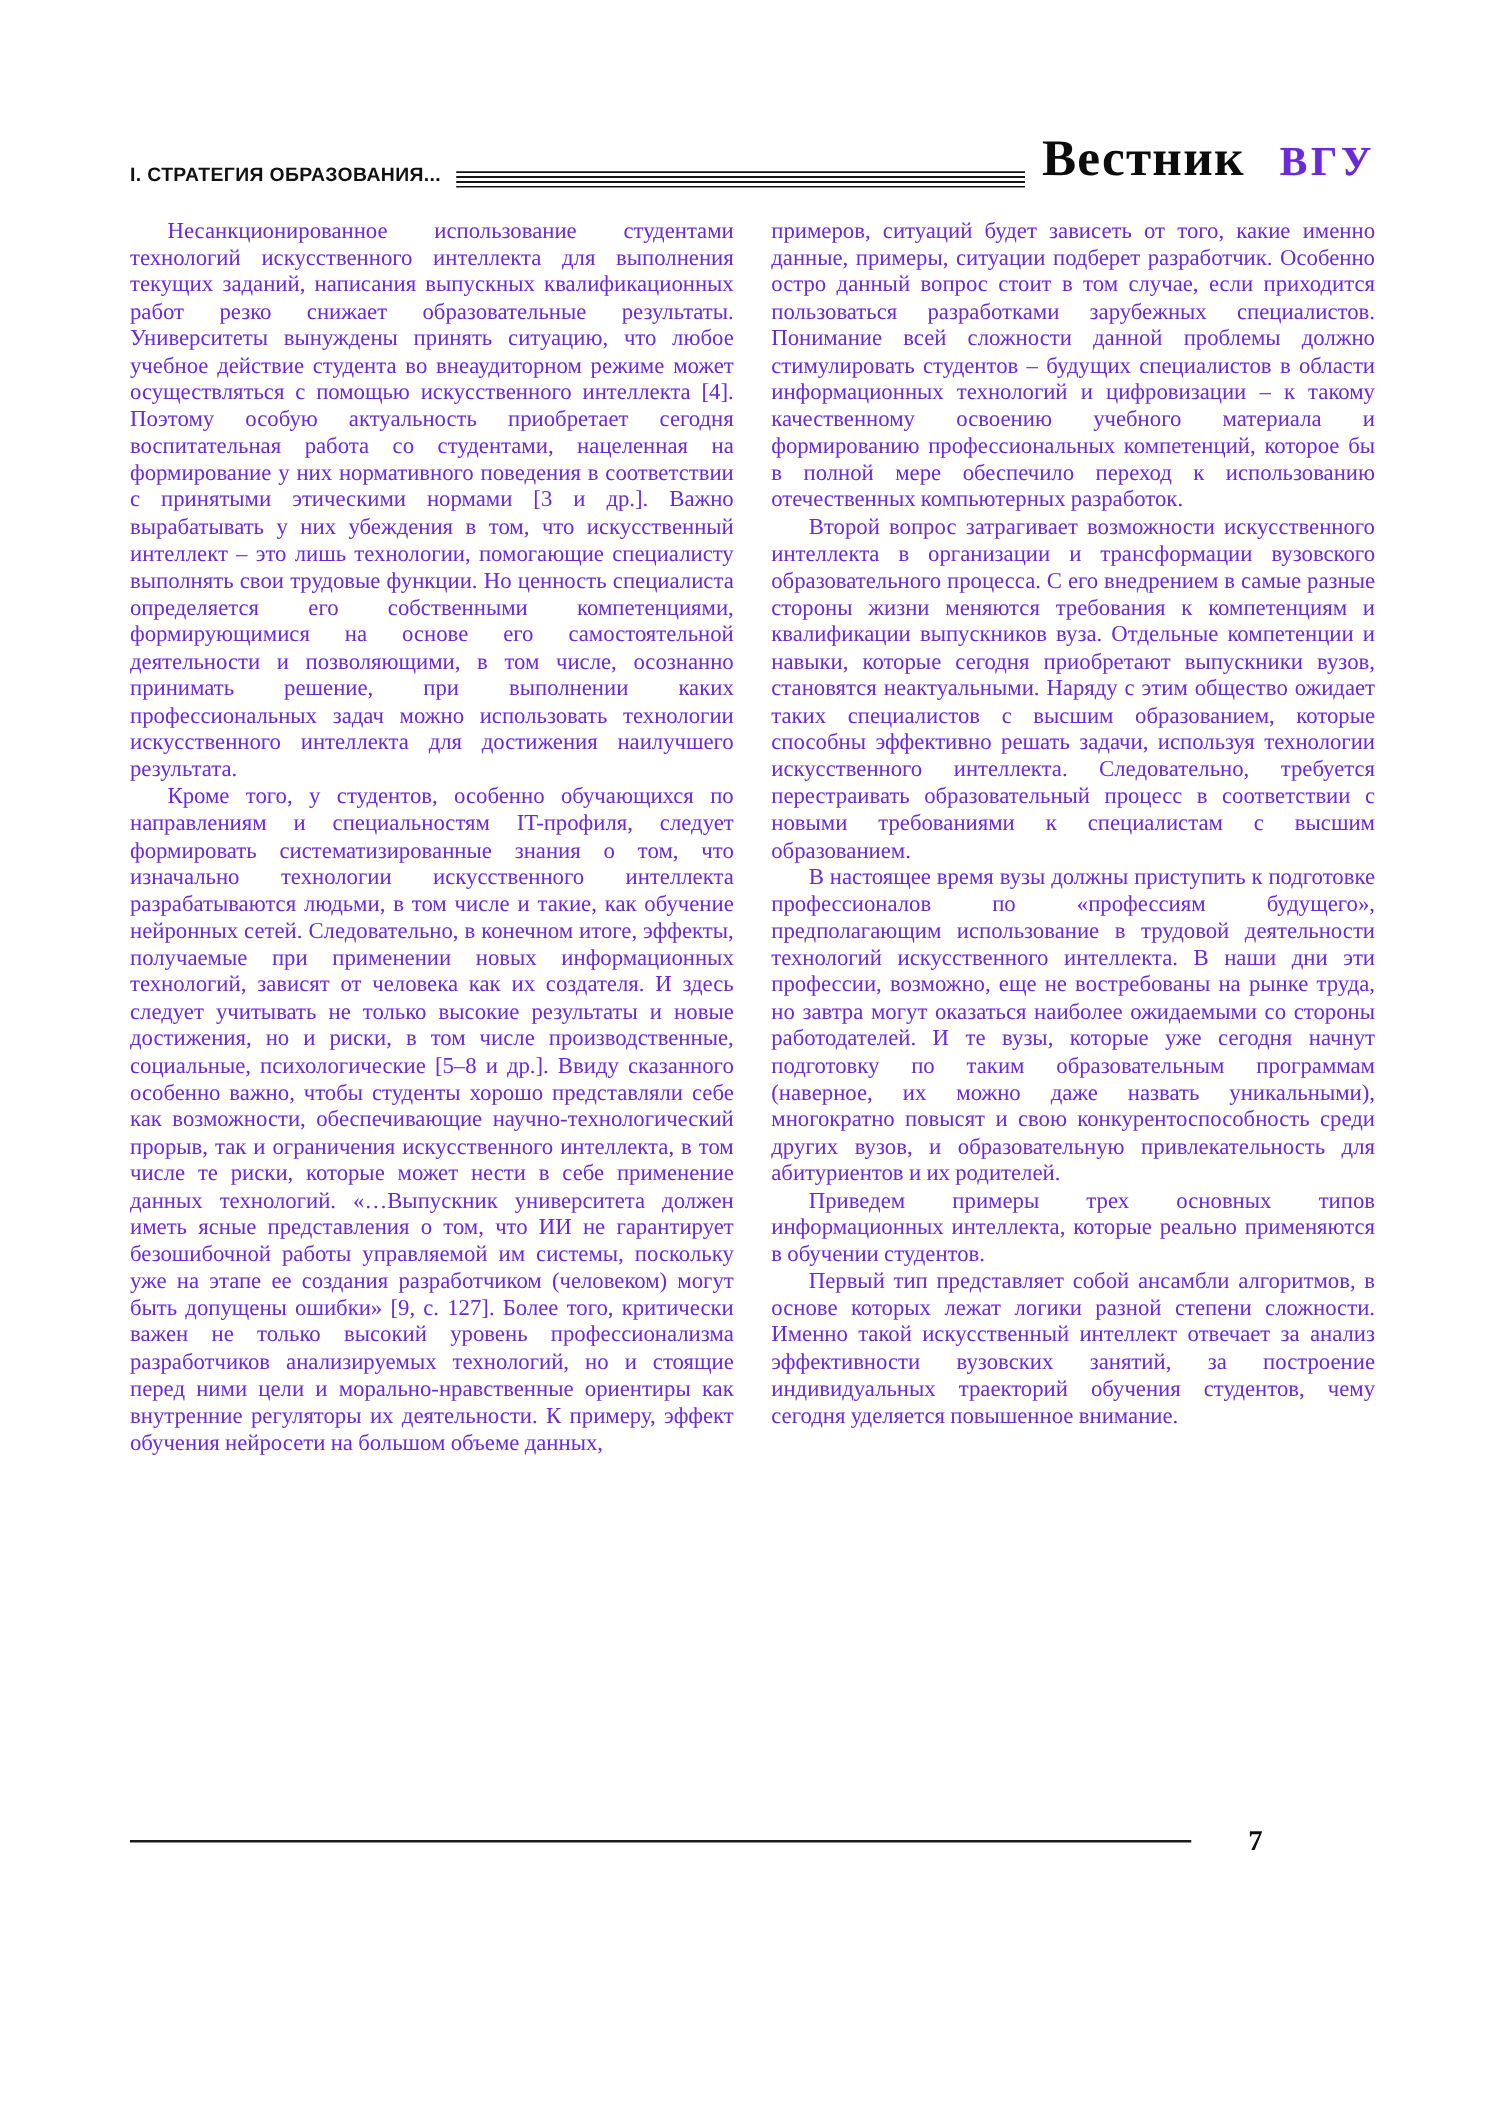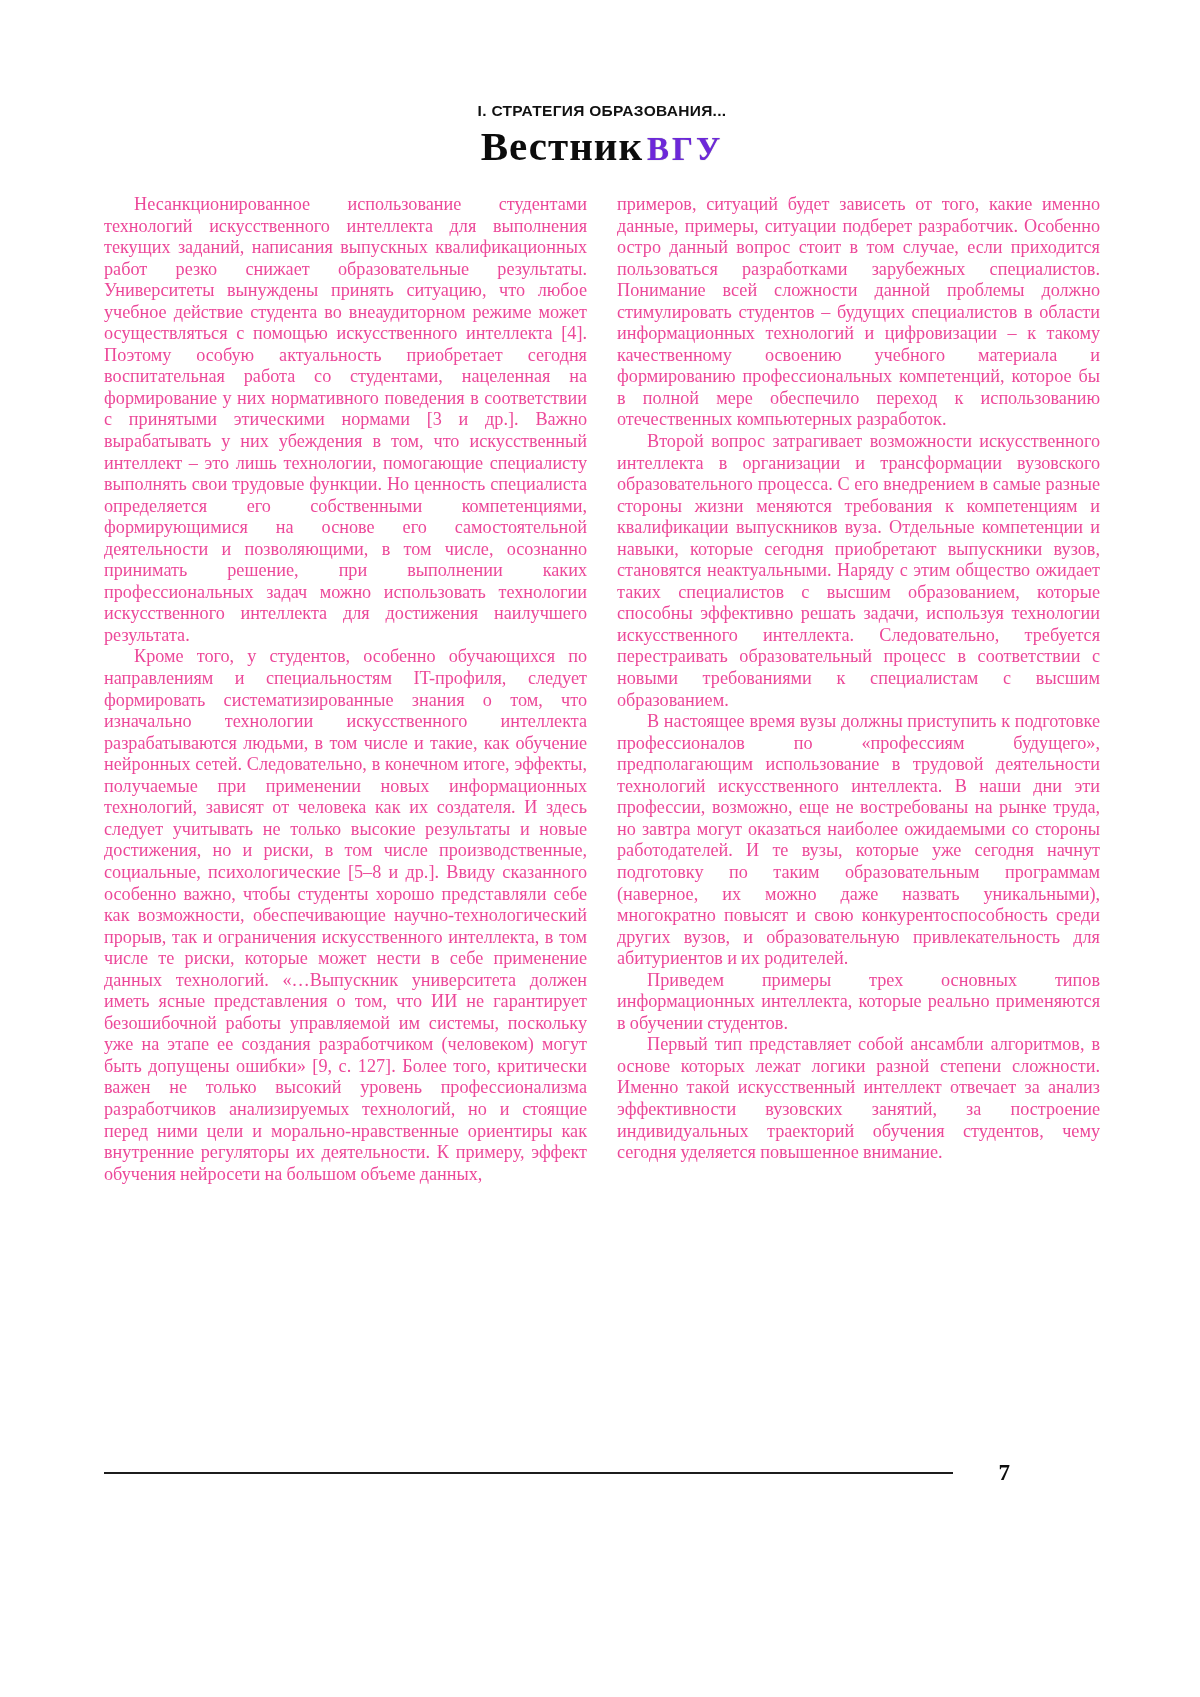--- a/index.html
+++ b/index.html
@@ -6,36 +6,36 @@
   html, body { width:1200px; height:1697px; background:#ffffff; }
   body {
     font-family:"Liberation Serif", serif;
     color:#161616;
     position:relative;
     overflow:hidden;
   }
   .page { position:absolute; inset:0; padding:102px 100px 0 104px; }
 
   
-  .page-header { display:flex; align-items:center; margin-bottom:24px;flex-direction:column; }
+  .page-header { display:flex; align-items:flex-end; margin-bottom:24px; }
   .section-title {
     font-family:"Liberation Sans", sans-serif;
     font-weight:bold;
     font-size:15.5px;
     letter-spacing:.3px;
     white-space:nowrap;
     color:#111;
   }
   .rule-band {
     flex:1;
     height:13px;
     margin:2px 14px 0 12px;
     background:repeating-linear-gradient(to bottom, #141414 0 1.6px, transparent 1.6px 3.9px);
   }
-  .journal-logo { display:flex; align-items:baseline; gap:4px; white-space:nowrap; }
+  .journal-logo { display:flex; align-items:baseline; gap:28px; white-space:nowrap; }
   .logo-name {
     font-family:"Liberation Serif", serif;
     font-weight:bold;
     font-size:41px;
     color:#0c0c0c;
     letter-spacing:1px;
   }
   .logo-abbr {
     font-family:"Liberation Serif", serif;
     font-weight:bold;
@@ -48,21 +48,21 @@
   
   .columns { display:flex; gap:30px; }
   .col { flex:1; min-width:0; }
   .para {
     font-size:18.2px;
     line-height:21.55px;
     text-align:justify;
     hyphens:auto;
     -webkit-hyphens:auto;
     word-spacing:-0.3px;
-    color:#ec4899;
+    color:#6d28d9;
   }
   .para.indent { text-indent:30px; }
 
   
   .page-footer {
     position:absolute;
     left:104px;
     right:190px;
     top:1460px;
     display:flex;

